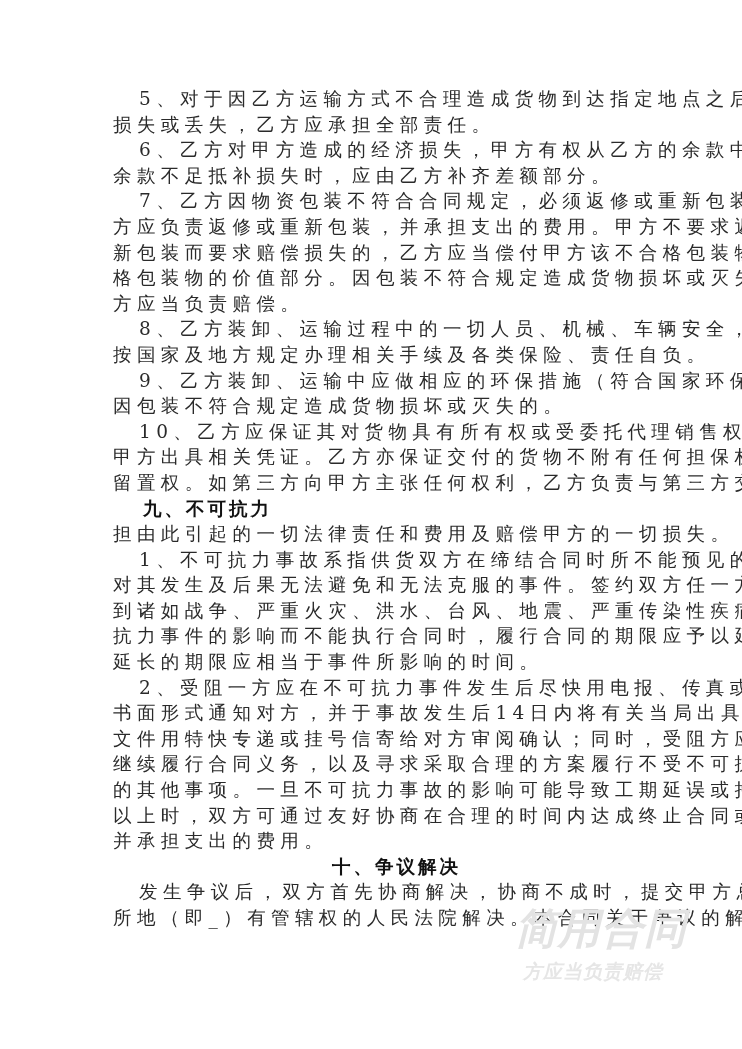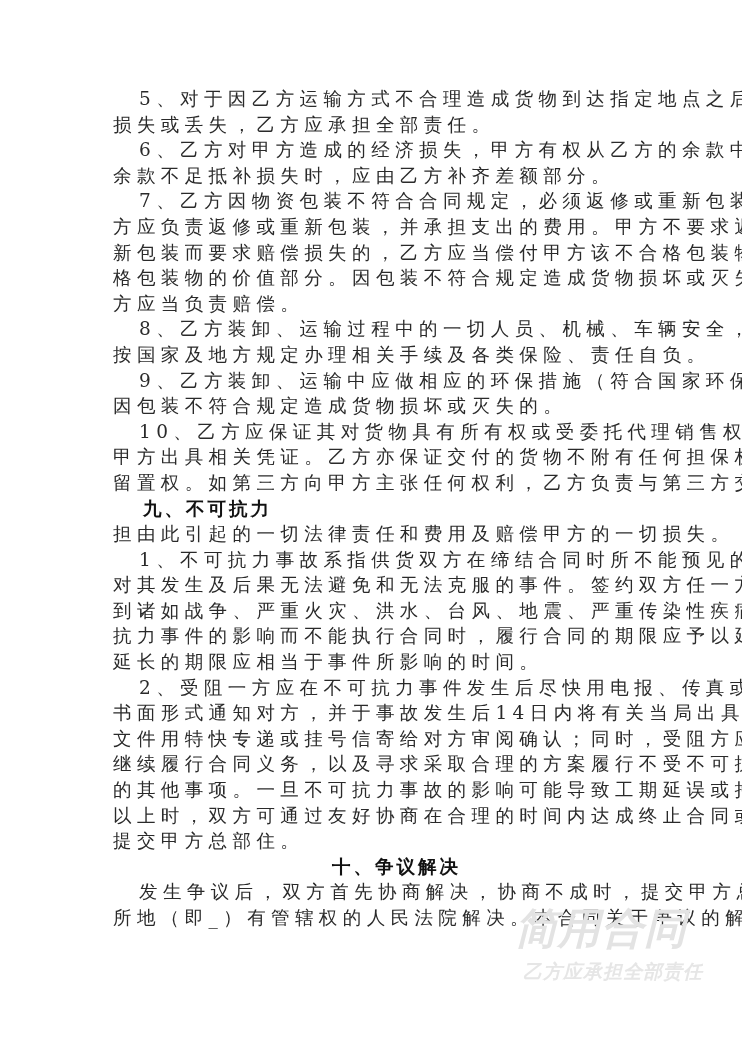--- a/index.html
+++ b/index.html
@@ -53,23 +53,23 @@
       <div class="line plain">对其发生及后果无法避免和无法克服的事件。签约双方任一方由于受</div>
       <div class="line plain">到诸如战争、严重火灾、洪水、台风、地震、严重传染性疾病等不可</div>
       <div class="line plain">抗力事件的影响而不能执行合同时，履行合同的期限应予以延长，则</div>
       <div class="line plain">延长的期限应相当于事件所影响的时间。</div>
       <div class="line indent">2、受阻一方应在不可抗力事件发生后尽快用电报、传真或电传等</div>
       <div class="line plain">书面形式通知对方，并于事故发生后14日内将有关当局出具的证明</div>
       <div class="line plain">文件用特快专递或挂号信寄给对方审阅确认；同时，受阻方应尽可能</div>
       <div class="line plain">继续履行合同义务，以及寻求采取合理的方案履行不受不可抗力影响</div>
       <div class="line plain">的其他事项。一旦不可抗力事故的影响可能导致工期延误或持续_日</div>
       <div class="line plain">以上时，双方可通过友好协商在合理的时间内达成终止合同或进一步</div>
-      <div class="line plain">提交甲方总部住。</div>
+      <div class="line plain">并承担支出的费用。</div>
       <div class="line heading h10">十、争议解决</div>
       <div class="line indent">发生争议后，双方首先协商解决，协商不成时，提交甲方总部住</div>
       <div class="line plain">所地（即_）有管辖权的人民法院解决。本合同关于争议的解决方式</div>
     </div>
 
   <div class="watermark">
     <div class="wm-main">简用合同</div>
-    <div class="wm-sub">乙方应承担全部责任</div>
+    <div class="wm-sub">方应当负责赔偿</div>
   </div>
 </div>
 
 </body></html>

